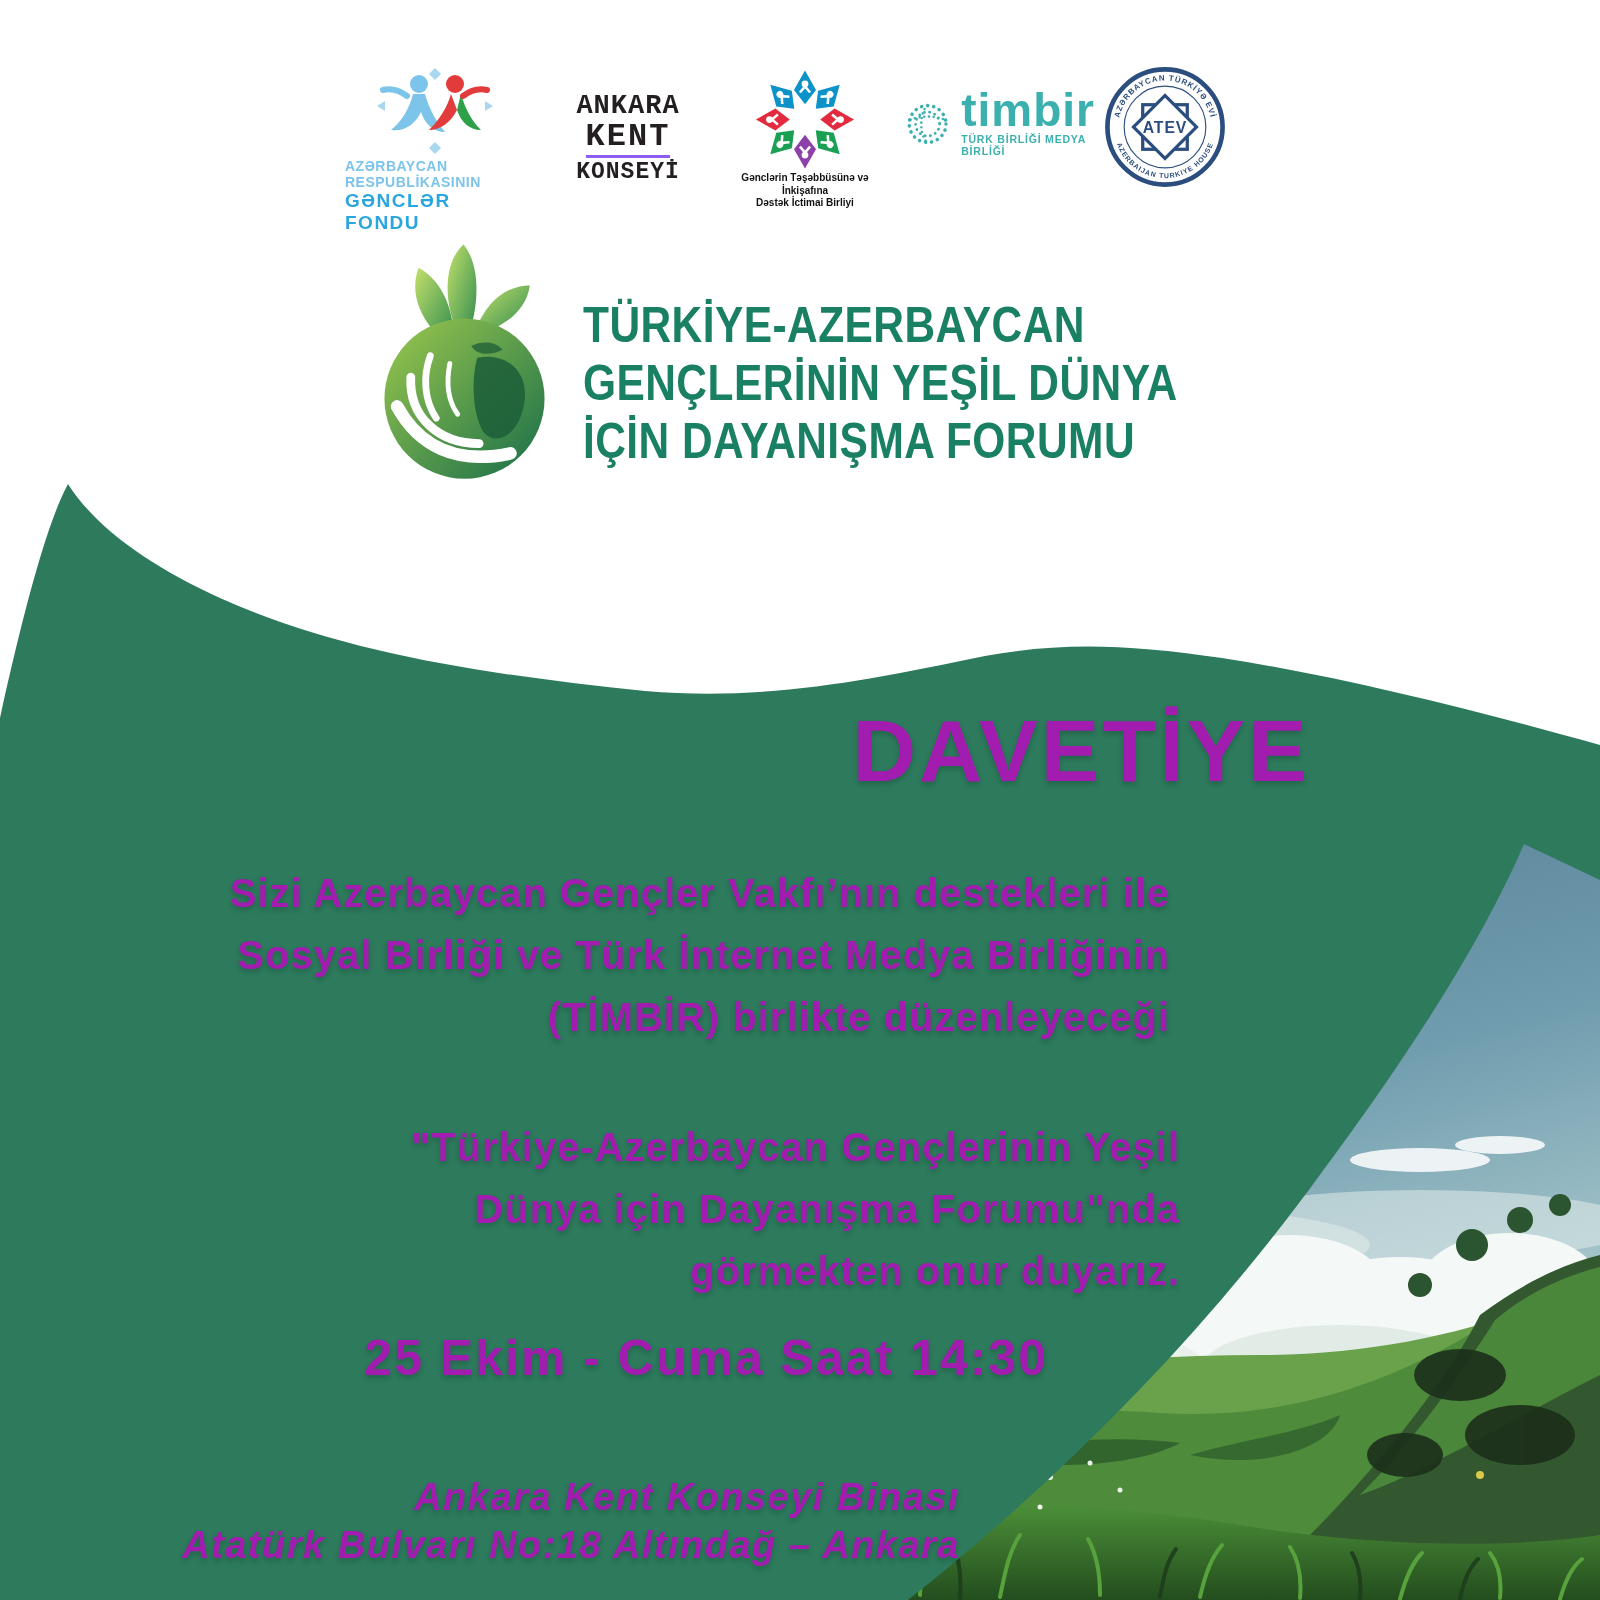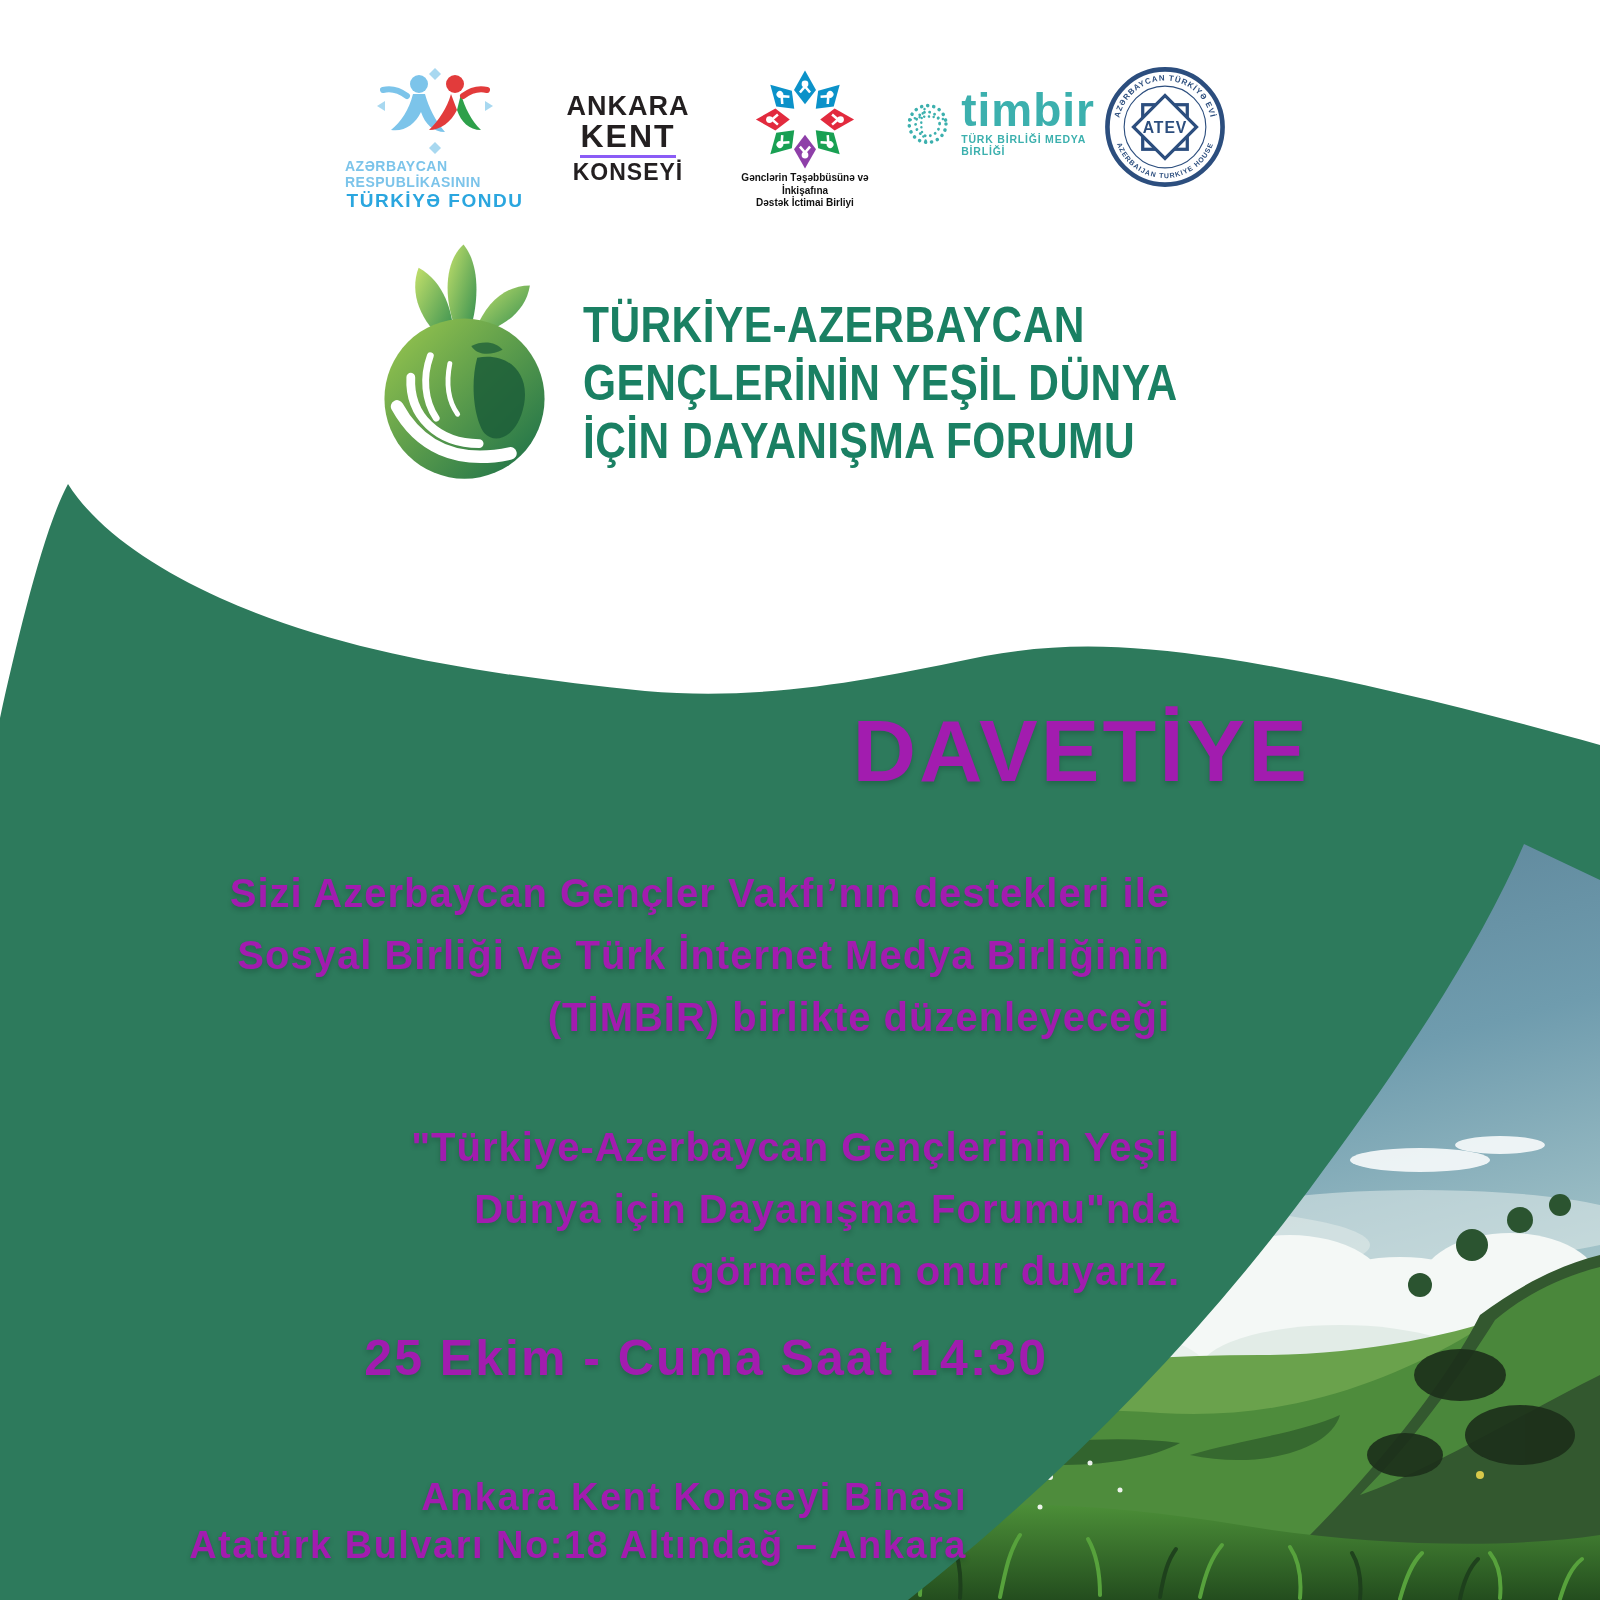--- a/index.html
+++ b/index.html
@@ -7,21 +7,21 @@
     position:relative;width:1600px;height:1600px;overflow:hidden;
     background:#ffffff;font-family:"Liberation Sans",sans-serif;
   }
   .abs{position:absolute;}
 
   
   .logo-strip-item{display:flex;flex-direction:column;align-items:center;}
   .cap-tiny{font-size:10px;font-weight:bold;color:#111;text-align:center;line-height:1.25;}
   .fondu-cap1{font-size:14px;color:#7cc4ea;font-weight:bold;letter-spacing:.5px;margin-top:4px;}
   .fondu-cap2{font-size:19px;color:#2aa6df;font-weight:bold;letter-spacing:1.5px;}
-  .akk{color:#231f20;text-align:center;font-weight:800;line-height:1.04;}
+  .akk{color:#231f20;text-align:center;font-weight:800;line-height:1.04;font-family:Liberation Mono, monospace;}
   .akk .l1{font-size:27px;letter-spacing:1px;}
   .akk .l2{font-size:32px;letter-spacing:2px;border-bottom:3px solid #8b5cf6;display:inline-block;padding-bottom:2px;}
   .akk .l3{font-size:23px;letter-spacing:1px;margin-top:3px;}
   .timbir-name{font-size:46px;line-height:.9;font-weight:bold;color:#3cb0ae;letter-spacing:1px;}
   .timbir-tag{font-size:10.5px;font-weight:bold;color:#3cb0ae;letter-spacing:.8px;margin-top:2px;}
 
   
   .event-title{color:#1a8063;font-weight:bold;font-size:50px;line-height:58px;
     letter-spacing:.5px;transform:scaleX(.85);transform-origin:left top;white-space:nowrap;}
 
@@ -155,21 +155,21 @@
       </g>
       <circle cx="52" cy="16" r="9" fill="#7cc4ea"></circle>
       <path d="M46,26 C42,42 34,54 24,62 C38,64 48,56 54,44 C58,56 66,64 78,64 C68,52 62,40 58,26 Z" fill="#7cc4ea"></path>
       <path d="M40,28 C32,22 24,20 16,22" stroke="#7cc4ea" stroke-width="6" fill="none" stroke-linecap="round"></path>
       <circle cx="88" cy="16" r="9" fill="#e23b3b"></circle>
       <path d="M84,26 C80,40 72,52 62,62 C74,62 84,54 90,42 Z" fill="#e23b3b"></path>
       <path d="M90,42 C94,54 102,62 114,62 C104,52 98,40 94,26 Z" fill="#2ea04a"></path>
       <path d="M96,28 C104,22 112,20 120,22" stroke="#e23b3b" stroke-width="6" fill="none" stroke-linecap="round"></path>
     </svg>
     <div class="fondu-cap1">AZƏRBAYCAN RESPUBLİKASININ</div>
-    <div class="fondu-cap2">TÜRKİYƏ FONDU</div>
+    <div class="fondu-cap2">GƏNCLƏR FONDU</div>
   </div>
 
   <div class="abs z3 akk" style="left:548px;top:92px;width:160px;">
     <div class="l1">ANKARA</div>
     <div><span class="l2">KENT</span></div>
     <div class="l3">KONSEYİ</div>
   </div>
 
   <div class="abs z3 logo-strip-item" style="left:730px;top:62px;width:150px;">
     <svg width="120" height="110" viewBox="0 0 140 130">
@@ -300,18 +300,18 @@
   </div>
 
   <div class="abs z4 on-green body-par" style="left:10px;top:1116px;width:1170px;">
     <div>"Türkiye-Azerbaycan Gençlerinin Yeşil</div>
     <div>Dünya için Dayanışma Forumu"nda</div>
     <div>görmekten onur duyarız.</div>
   </div>
 
   <div class="abs z4 on-green datetime" style="left:0px;top:1327px;width:1040px;padding-left:8px;">25 Ekim - Cuma Saat 14:30</div>
 
-  <div class="abs z4 on-green venue" style="left:7px;top:1473px;width:960px;">
+  <div class="abs z4 on-green venue" style="left:0px;top:1473px;width:960px;font-style:italic;">
     <div>Ankara Kent Konseyi Binası</div>
     <div>Atatürk Bulvarı No:18 Altındağ – Ankara</div>
   </div>
 
 </div>
 
 </body></html>

